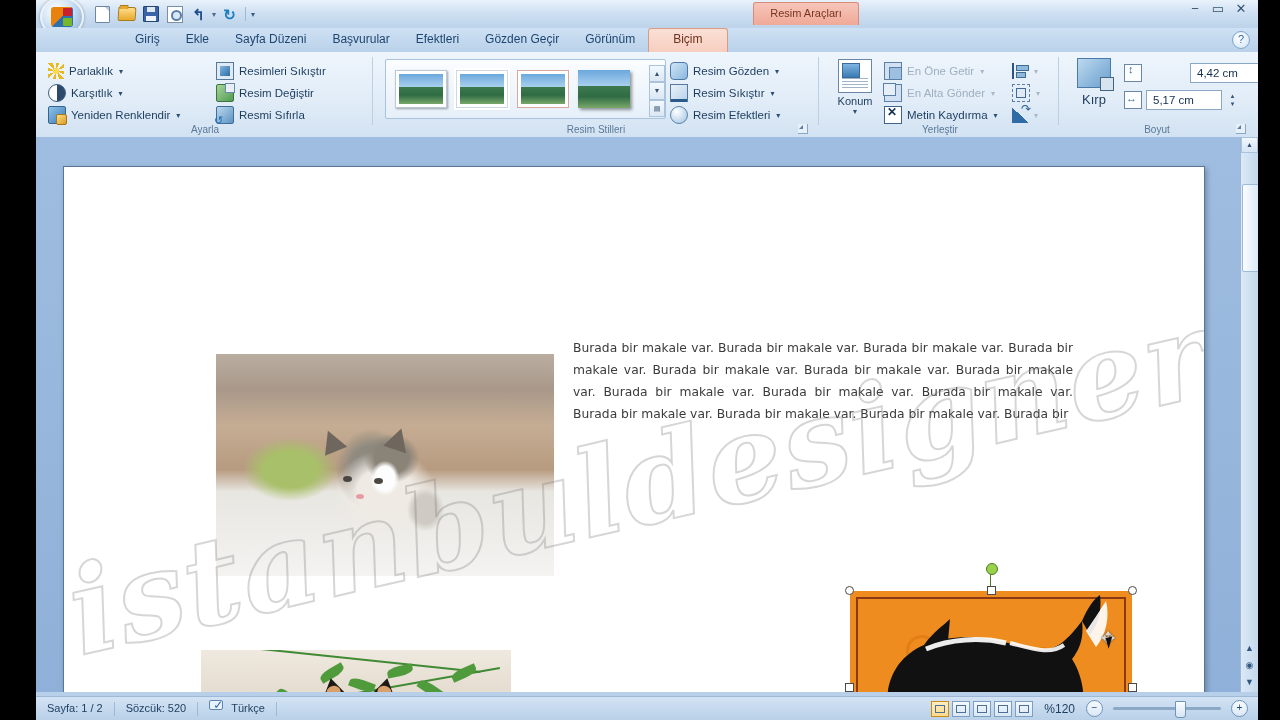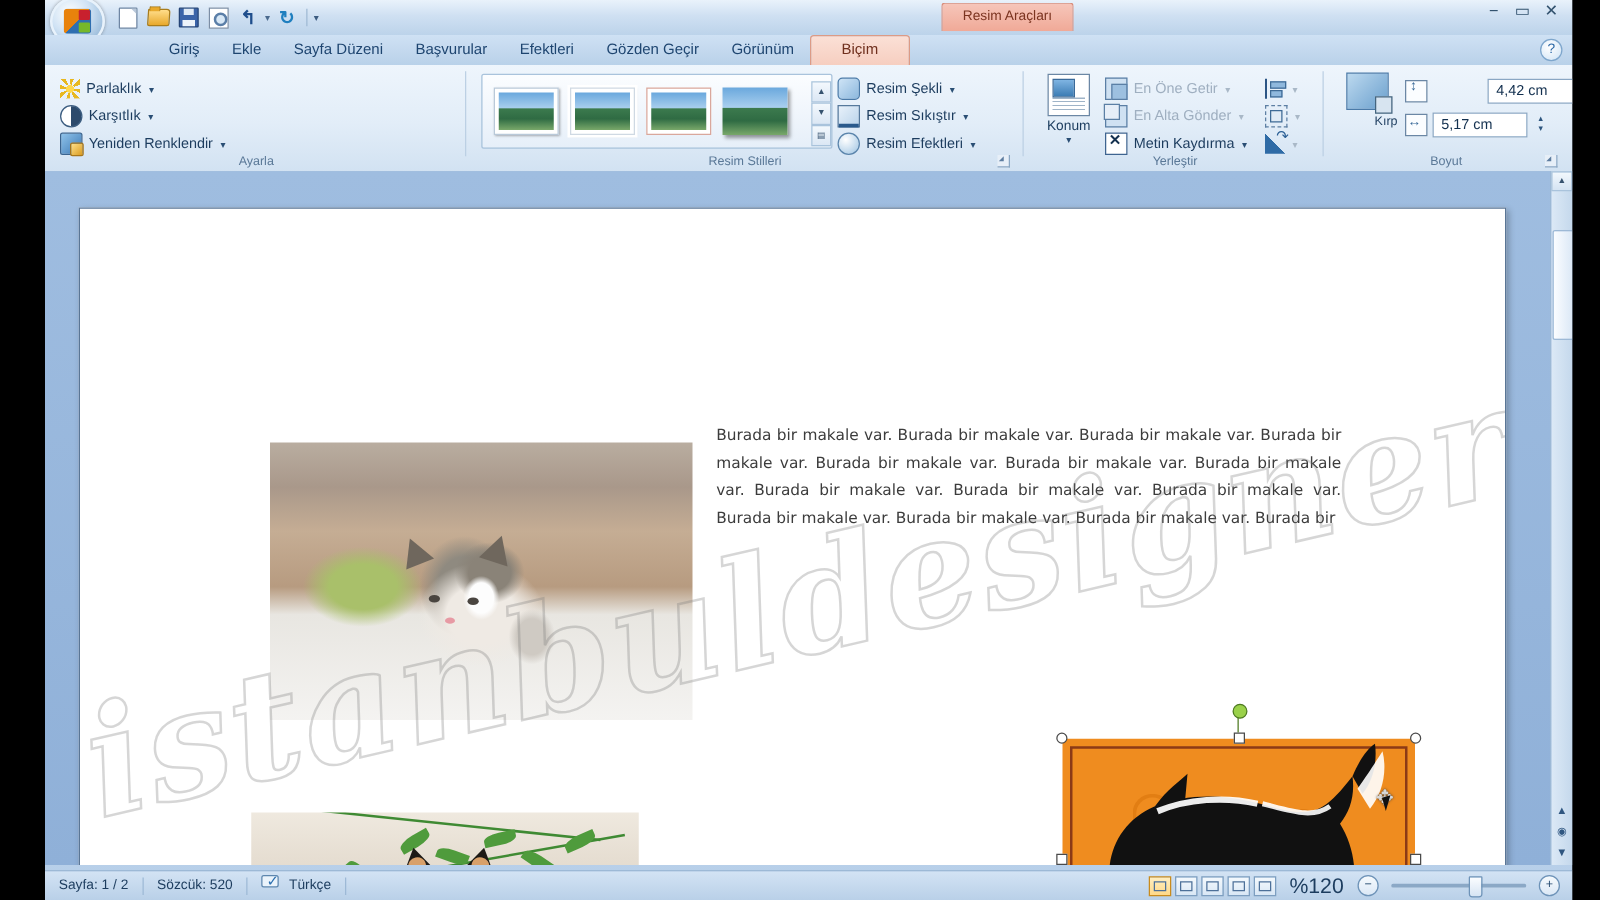--- a/index.html
+++ b/index.html
@@ -150,21 +150,21 @@
     background:repeating-linear-gradient(180deg,#9fb4c8 0 1px,transparent 1px 3px);}
   .bigbtn .blab{font-size:11px;color:#1c3c5e;margin-top:2px;}
   .bigbtn .bcar{font-size:8px;color:#2a4e74;}
 
   
   .kirp{position:absolute;left:6px;top:4px;width:48px;height:60px;text-align:center;}
   .kirp .kico{width:32px;height:28px;margin:0 auto;position:relative;
     background:linear-gradient(135deg,#bcd9ef,#6a9fcd);border:1px solid #4a7aa8;}
   .kirp .kico:after{content:"";position:absolute;right:-4px;bottom:-4px;width:12px;height:12px;
     border:1px solid #44657f;background:#d7e4f0;}
-  .kirp .klab{font-size:10px;color:#1c3c5e;margin-top:4px;text-align:right;}
+  .kirp .klab{font-size:13px;color:#1c3c5e;margin-top:4px;}
 
   .sizerow{position:absolute;display:flex;align-items:center;gap:4px;height:22px;}
   .size-ico{width:16px;height:16px;border:1px solid #6b87a5;background:#fbfdff;position:relative;}
   .size-ico.h:after{content:"↕";position:absolute;left:3px;top:-2px;font-size:11px;color:#3a6a99;}
   .size-ico.w:after{content:"↔";position:absolute;left:1px;top:0px;font-size:11px;color:#3a6a99;}
   .spin{width:76px;height:20px;background:#fff;border:1px solid #8aa7c4;display:flex;align-items:center;
     padding-left:6px;box-sizing:border-box;font-size:11.5px;color:#13304f;}
   .spinb{width:13px;height:20px;display:flex;flex-direction:column;justify-content:center;align-items:center;gap:2px;}
   .spinb i{font-style:normal;font-size:7px;color:#2d557e;line-height:6px;}
 
@@ -244,21 +244,21 @@
   .status .it{padding:0 11px;height:23px;line-height:23px;white-space:nowrap;}
   .status .vs{width:1px;height:14px;background:#9db9d6;}
   .proof{width:18px;height:14px;position:relative;}
   .proof:after{content:"✓";position:absolute;left:4px;top:-3px;color:#2b6fb0;font-size:12px;}
   .proof:before{content:"";position:absolute;left:0;top:3px;width:12px;height:8px;background:#eaf3fb;border:1px solid #5d86ae;border-radius:2px;}
   .viewbtns{display:flex;align-items:center;gap:3px;margin-left:auto;}
   .vb{width:18px;height:16px;border:1px solid #7d9ec0;background:linear-gradient(180deg,#f4f9fd,#d9e7f5);
     position:relative;box-sizing:border-box;}
   .vb.act{border:1px solid #c98b1d;background:linear-gradient(180deg,#ffeec0,#ffd98a);}
   .vb i{position:absolute;left:3px;top:3px;right:3px;bottom:3px;border:1px solid #4d7099;font-style:normal;}
-  .zoomlab{font-size:17px;color:#1c3c5e;padding:0 8px;}
+  .zoomlab{font-size:12px;color:#1c3c5e;padding:0 8px;}
   .zcirc{width:15px;height:15px;border-radius:50%;border:1px solid #6e93b8;
     background:linear-gradient(180deg,#f6fafd,#dbe8f6);font-size:10px;line-height:13px;text-align:center;color:#24496f;}
   .ztrack{width:108px;height:3px;background:#8ba8c6;border-radius:2px;position:relative;margin:0 7px;}
   .zthumb{position:absolute;left:62px;top:-6px;width:9px;height:15px;
     background:linear-gradient(180deg,#fbfdff,#d6e4f3);border:1px solid #6e93b8;border-radius:1px 1px 3px 3px;}
 </style>
 </head>
 <body>
 
 <div id="screen">
@@ -329,20 +329,34 @@
           </div>
           <div class="cmd">
             <span class="ic ic-contrast"></span>
             <span>Karşıtlık</span>
             <span class="car">▾</span>
           </div>
           <div class="cmd">
             <span class="ic ic-recolor"></span>
             <span>Yeniden Renklendir</span>
             <span class="car">▾</span>
+          </div>
+        </div>
+        <div style="position:absolute;left:172px;top:6px;">
+          <div class="cmd">
+            <span class="ic ic-compress"></span>
+            <span>Resimleri Sıkıştır</span>
+          </div>
+          <div class="cmd">
+            <span class="ic ic-change"></span>
+            <span>Resim Değiştir</span>
+          </div>
+          <div class="cmd">
+            <span class="ic ic-reset"></span>
+            <span>Resmi Sıfırla</span>
           </div>
         </div>
         <div class="gtitle">Ayarla</div>
       </div>
       <div class="gsep" style="left:336px;"></div>
 
       <div class="grp" style="left:344px;width:432px;">
         <div class="gallery">
           <div class="thumb t1">
               <div class="pic"></div>
@@ -358,21 +372,21 @@
             </div>
           <div class="gscroll">
             <div class="gsbtn">▲</div>
             <div class="gsbtn">▼</div>
             <div class="gsbtn">▤</div>
           </div>
         </div>
         <div style="position:absolute;left:290px;top:6px;">
           <div class="cmd">
             <span class="ic ic-shape"></span>
-            <span>Resim Şekli</span>
+            <span>Resim Gözden</span>
             <span class="car">▾</span>
           </div>
           <div class="cmd">
             <span class="ic ic-border"></span>
             <span>Resim Sıkıştır</span>
             <span class="car">▾</span>
           </div>
           <div class="cmd">
             <span class="ic ic-effect"></span>
             <span>Resim Efektleri</span>

